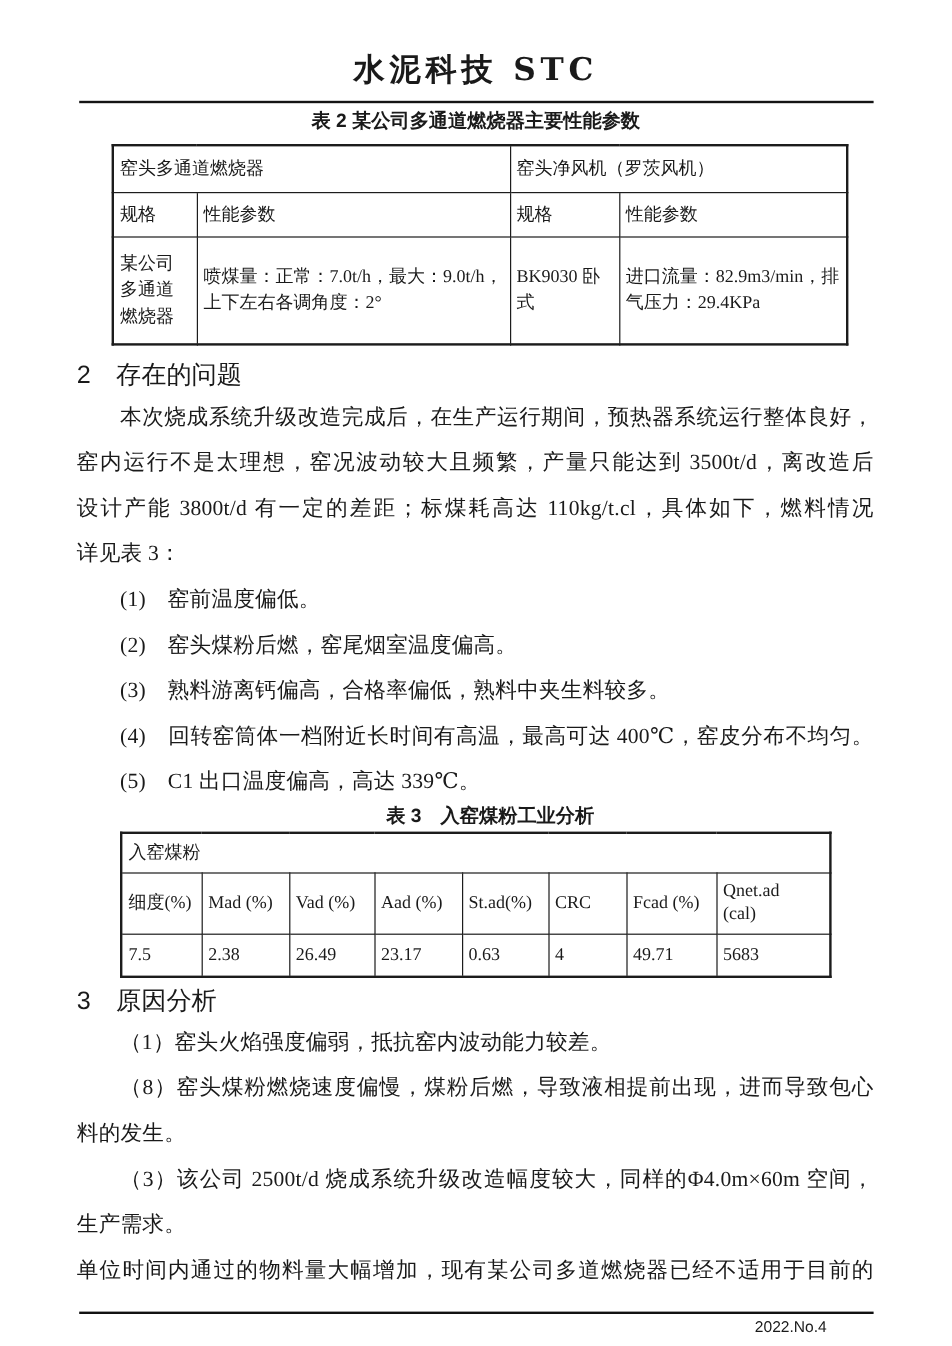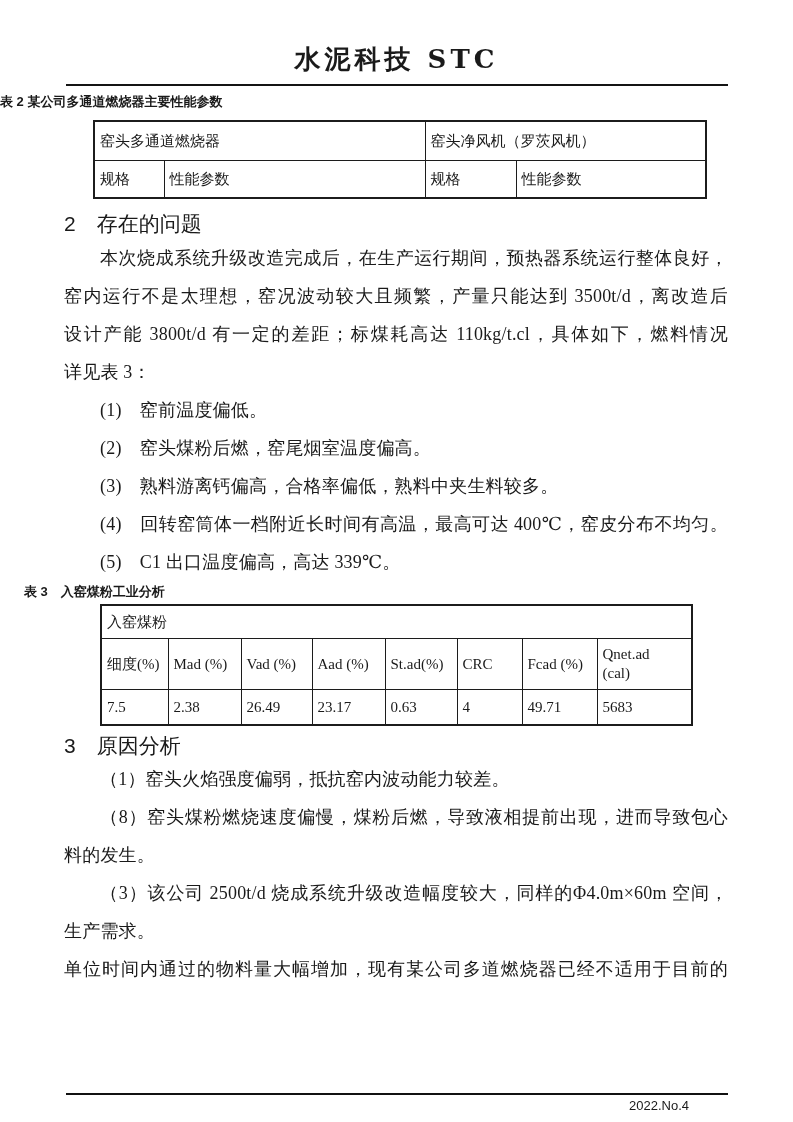--- a/index.html
+++ b/index.html
@@ -13,23 +13,23 @@
   
   .doc-title{
     margin:42px 0 0 0;text-align:center;
     font-family:"DejaVu Serif","Liberation Serif",serif;
     font-size:26px;font-weight:600;letter-spacing:4px;line-height:34px;
   }
   .header-rule{margin:8px 65px 0 66px;height:2px;background:#141414;}
 
   
   .tbl-caption{
-    margin-top:6px;font-weight:bold;
+    margin-top:6px;text-align:center;font-weight:bold;
     font-family:"Liberation Sans","DejaVu Sans",sans-serif;
-    font-size:13px;line-height:20px;
+    font-size:16px;line-height:20px;
   }
   .tbl-caption3{margin-top:0;height:22px;line-height:22px;margin-left:24px;}
 
   
   table{border-collapse:collapse;table-layout:fixed;border:2px solid #1c1c1c;}
   td{
     border:1.5px solid #1c1c1c;text-align:left;vertical-align:middle;
     font-size:15px;padding:2px 5px;line-height:22px;
   }
   .t2{margin:8px 0 0 93px;width:612px;}
@@ -89,20 +89,30 @@
       <tr class="r1">
         <td colspan="2">窑头多通道燃烧器</td>
         <td colspan="2">窑头净风机（罗茨风机）</td>
       </tr>
       <tr class="r2">
         <td>规格</td>
         <td>性能参数</td>
         <td>规格</td>
         <td>性能参数</td>
       </tr>
+      <tr class="r3">
+        <td class="pre tl">某公司
+多通道
+燃烧器</td>
+        <td class="pre tl">喷煤量：正常：7.0t/h，最大：9.0t/h，
+上下左右各调角度：2°</td>
+        <td class="pre">BK9030 卧式</td>
+        <td class="pre tl">进口流量：82.9m3/min，排
+气压力：29.4KPa</td>
+      </tr>
     </tbody>
   </table>
 
   <div class="sec-heading">2　存在的问题</div>
 
   <div class="body-line in j">本次烧成系统升级改造完成后，在生产运行期间，预热器系统运行整体良好，</div>
   <div class="body-line j">窑内运行不是太理想，窑况波动较大且频繁，产量只能达到 3500t/d，离改造后</div>
   <div class="body-line j">设计产能 3800t/d 有一定的差距；标煤耗高达 110kg/t.cl，具体如下，燃料情况</div>
   <div class="body-line">详见表 3：</div>
 

